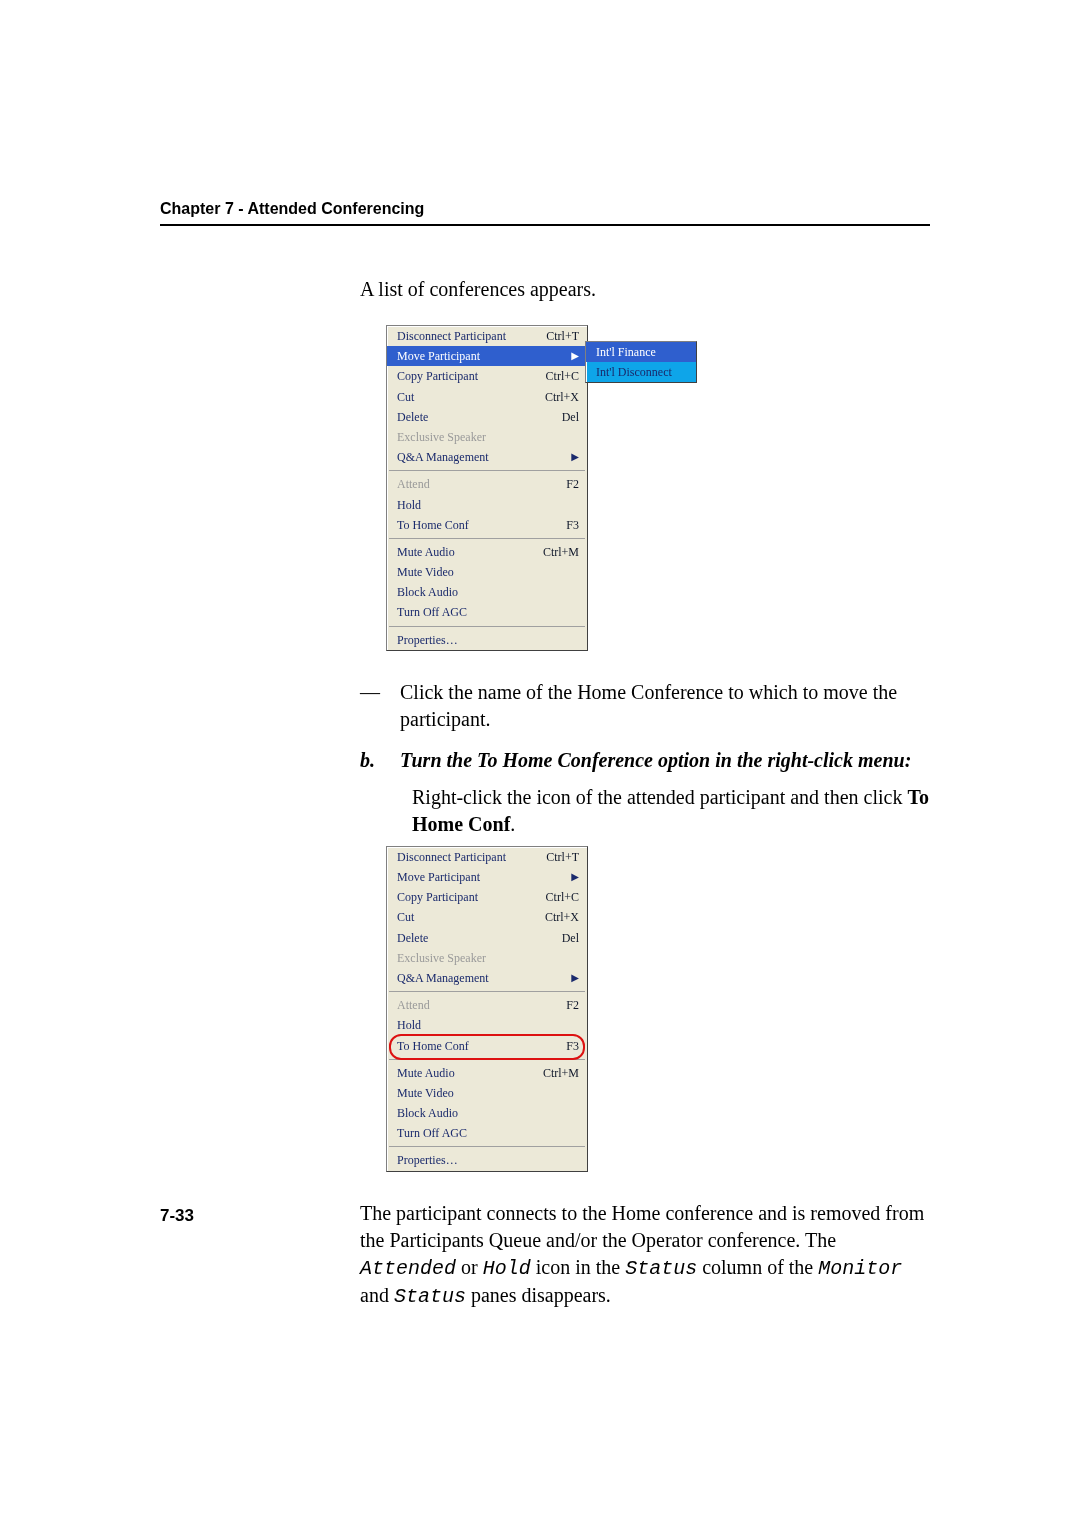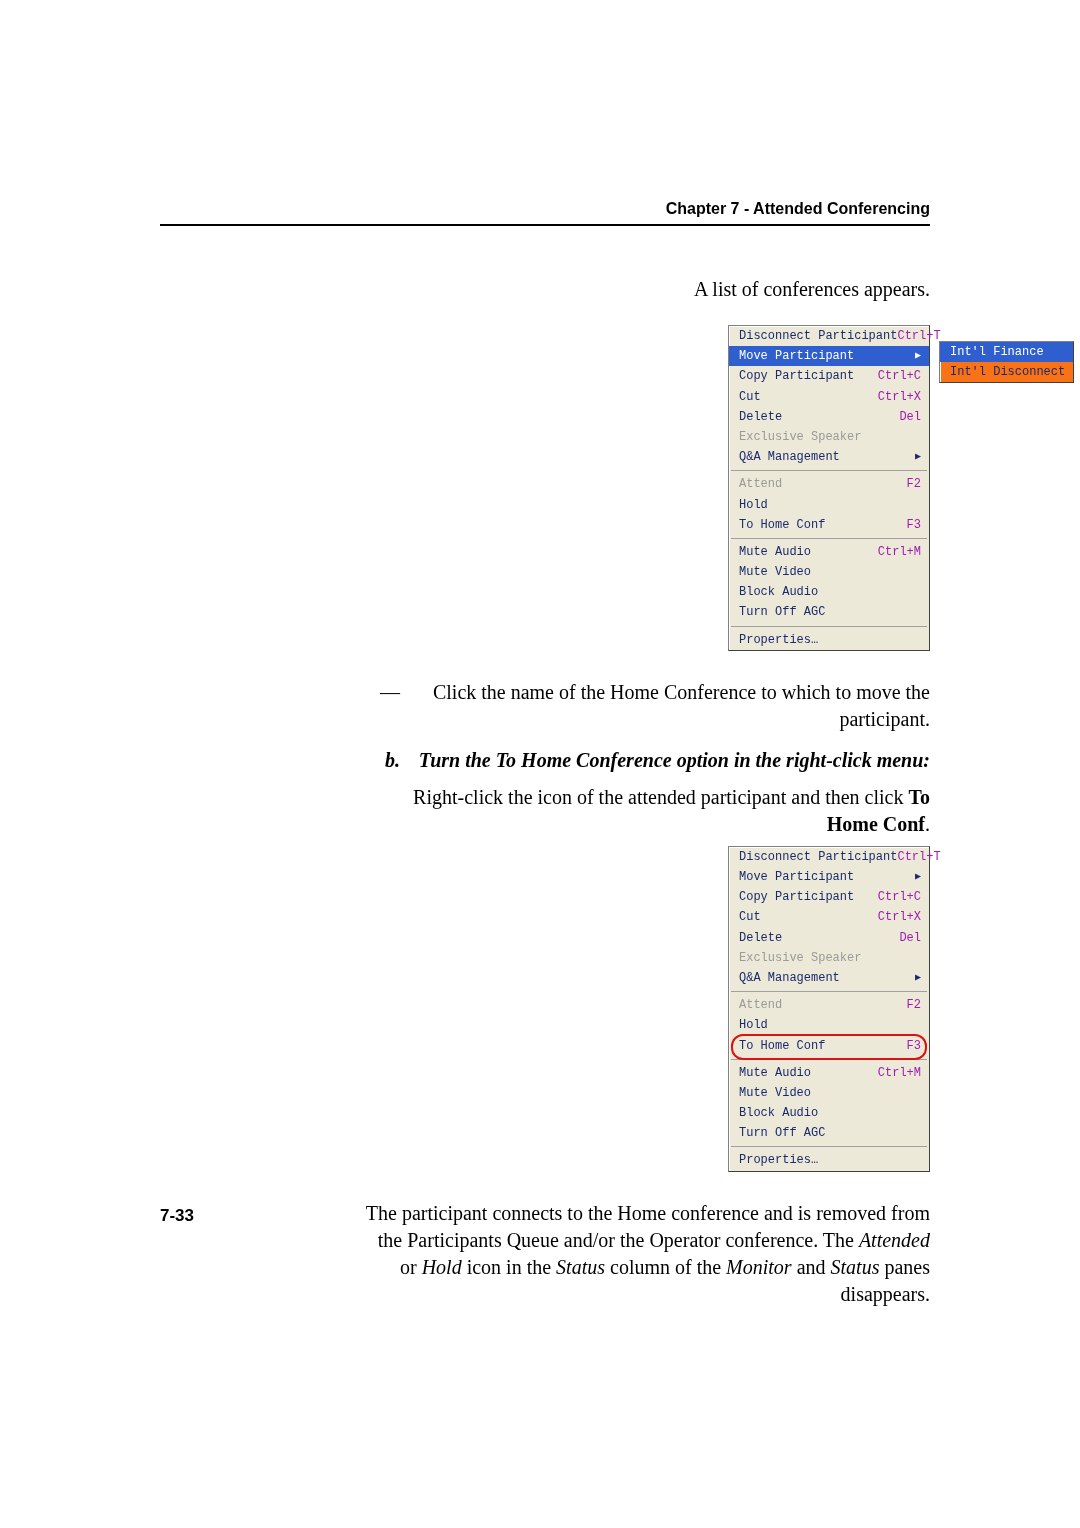--- a/index.html
+++ b/index.html
@@ -1,41 +1,41 @@
 <!DOCTYPE html>
 <html><head>
 <meta charset="utf-8">
 <style>
   html,body{margin:0;padding:0;background:#fff;font-family:"Times New Roman",Times,serif;color:#000;}
-  .page{width:1080px;height:1336px;position:relative;box-sizing:border-box;padding:200px 150px 0 160px;text-align:right;}
+  .page{width:1080px;height:1336px;position:relative;box-sizing:border-box;padding:200px 150px 0 160px;}
   .chapter-header{font-family:Arial,Helvetica,sans-serif;font-weight:bold;font-size:16px;}
   .hr{border:none;border-top:2px solid #000;margin:6px 0 0 0;}
   .content{margin-left:200px;margin-top:50px;font-size:20px;line-height:1.35;}
   .para{margin:14px 0;}
   .indent-a{display:flex;}
   .indent-a .bullet{width:40px;flex:0 0 40px;}
   .indent-a .txt{flex:1;}
   .step-b{display:flex;font-style:italic;font-weight:bold;margin-top:14px;}
   .step-b .lbl{width:40px;flex:0 0 40px;}
   .step-b .txt{flex:1;}
   .sub-para{margin-left:52px;margin-top:10px;}
   .bold{font-weight:bold;}
-  .ital{font-style:italic;}
+  .ital{font-style:italic;font-family:Liberation Mono, monospace;}
 
   
-  .menu-wrap{position:relative;display:inline-block;margin:8px 0 14px 56px;font-family:Liberation Mono, monospace;font-size:12px;color:#1a2a6c;}
+  .menu-wrap{position:relative;display:inline-block;margin:8px 0 14px 26px;font-family:Liberation Serif, serif;font-size:12px;color:#1a2a6c;}
   .ctx-menu{background:#ece9d8;border:1px solid #808080;border-right-color:#404040;border-bottom-color:#404040;width:200px;box-shadow:1px 1px 0 #fff inset;}
   .mi{display:flex;justify-content:space-between;align-items:center;padding:2px 8px 2px 10px;white-space:nowrap;}
   .mi .lbl{}
-  .mi .sc{color:#a21caf;}
+  .mi .sc{color:#0f172a;}
   .mi.disabled{color:#9a9a9a;}
   .mi.sel{background:#2f5fce;color:#fff;}
   .arrow{font-size:10px;line-height:1;}
   .sep{border-top:1px solid #a0a0a0;margin:3px 2px;}
-  .submenu{position:absolute;left:211px;top:16px;background:#f97316;border:1px solid #808080;border-right-color:#404040;border-bottom-color:#404040;min-width:110px;box-shadow:1px 1px 0 #fff inset;}
+  .submenu{position:absolute;left:199px;top:16px;background:#0ea5e9;border:1px solid #808080;border-right-color:#404040;border-bottom-color:#404040;min-width:110px;box-shadow:1px 1px 0 #fff inset;}
 
   
   .hl-wrap{position:relative;}
   .hl-oval{position:absolute;left:2px;right:2px;top:-2px;height:22px;border:2px solid #d11;border-radius:12px;pointer-events:none;}
 
   .page-num{position:absolute;left:160px;bottom:110px;font-family:Arial,Helvetica,sans-serif;font-weight:bold;font-size:17px;}
 </style>
 </head>
 <body>
 

